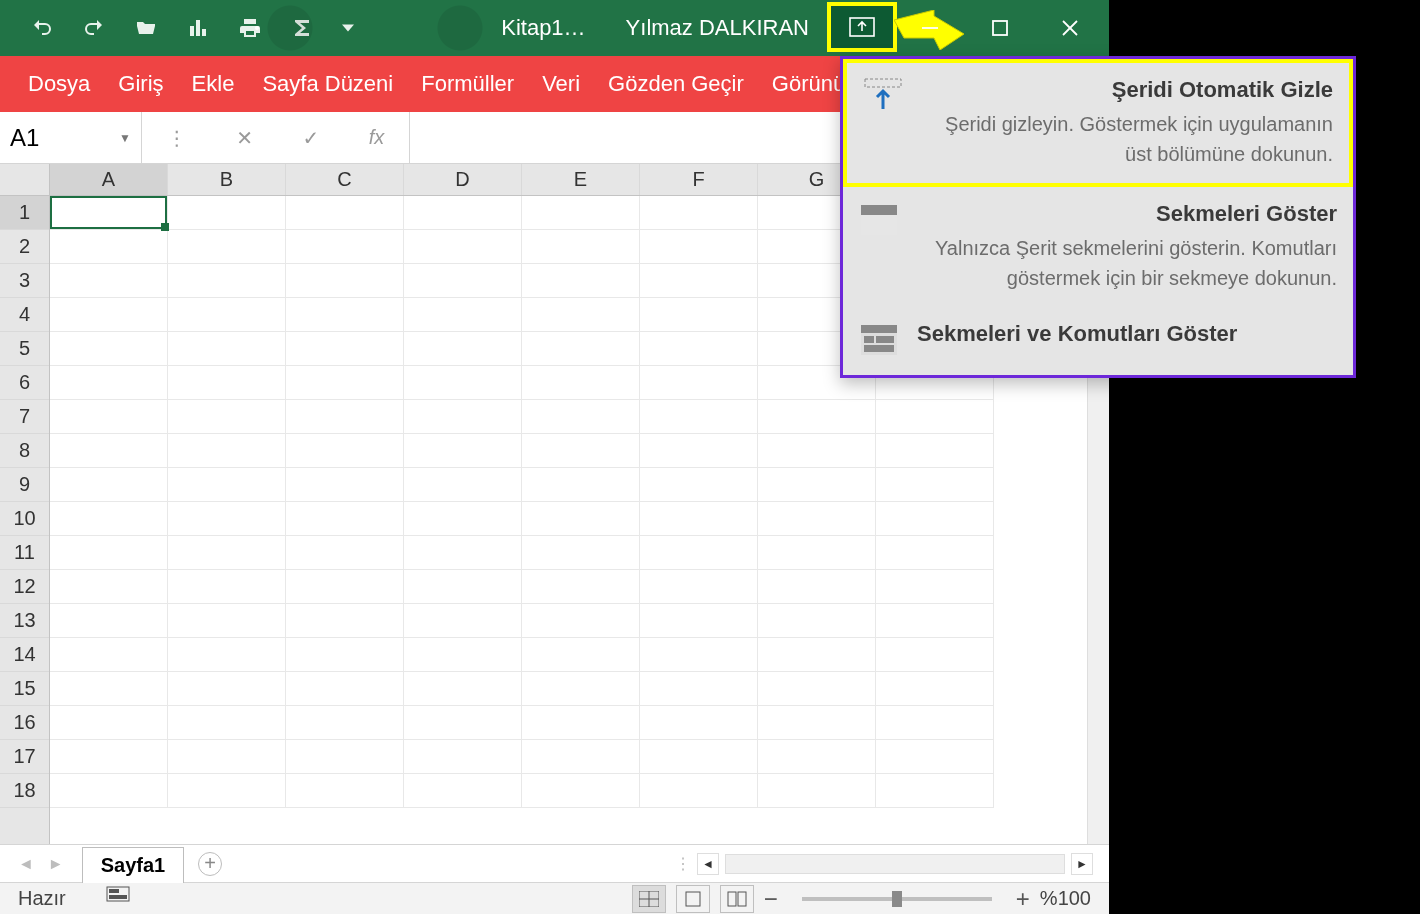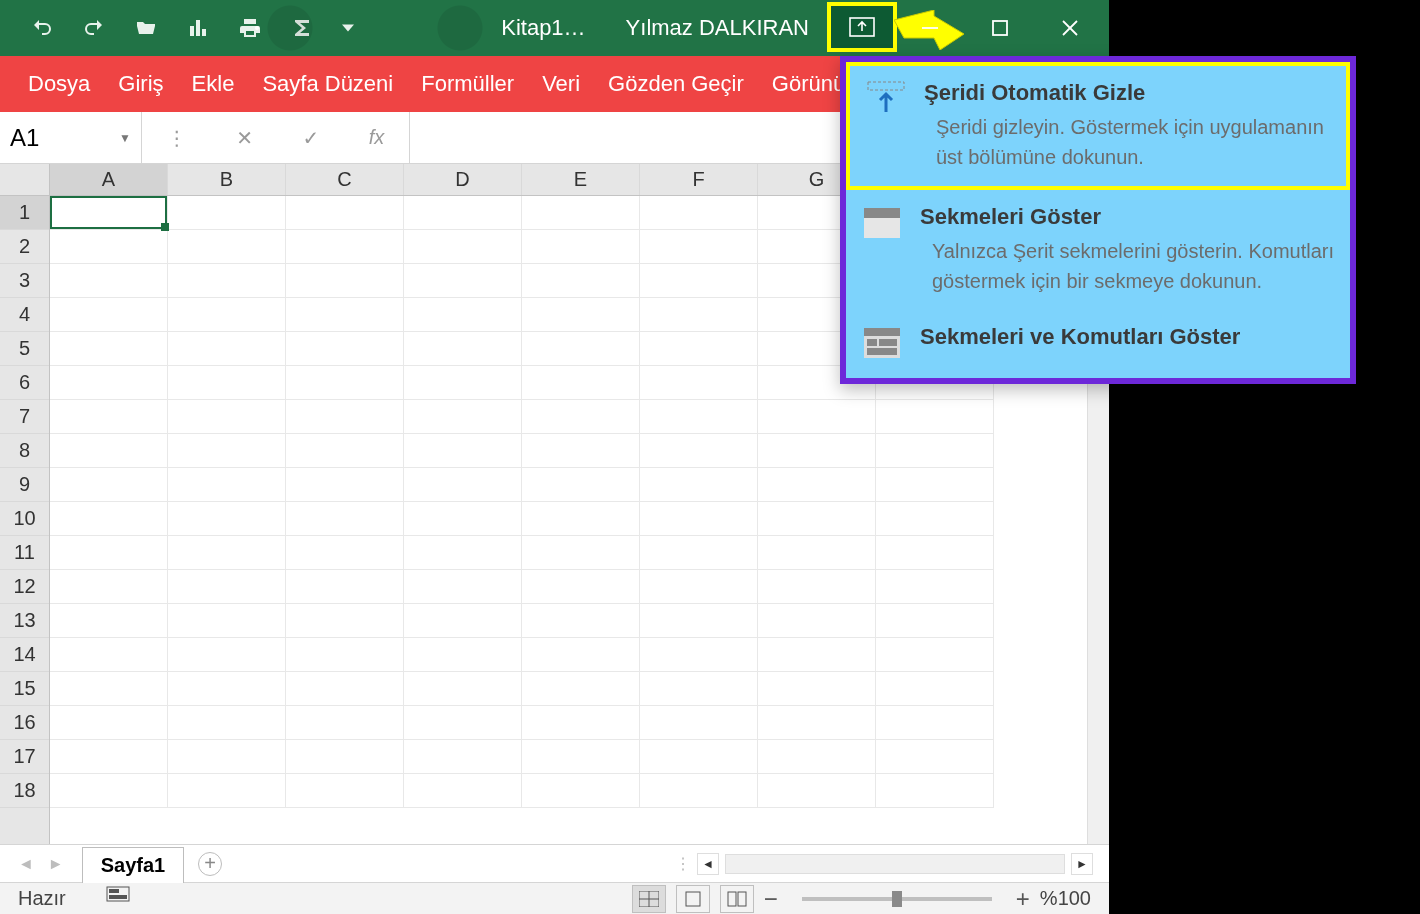--- a/index.html
+++ b/index.html
@@ -44,21 +44,21 @@
   .sheet-tab { padding: 6px 18px; font-size: 20px; font-weight: 600; border: 1px solid #bdbdbd; border-bottom: none; background: #fff; position: relative; top: 1px; }
   .add-sheet { margin-left: 14px; color: #888; font-size: 20px; border: 1px solid #bdbdbd; border-radius: 50%; width: 24px; height: 24px; display: flex; align-items: center; justify-content: center; }
   .hscroll { margin-left: auto; display: flex; align-items: center; padding-right: 16px; gap: 6px; }
   .hscroll .track { width: 340px; height: 20px; background: #f0f0f0; border: 1px solid #dedede; }
   .hscroll .arrow { width: 22px; height: 22px; border: 1px solid #dedede; display: flex; align-items: center; justify-content: center; background: #fff; font-size: 12px; color: #333; }
   .status-bar { height: 32px; background: #f3f3f3; border-top: 1px solid #d5d5d5; display: flex; align-items: center; padding: 0 18px; font-size: 20px; color: #444; }
   .status-bar .views { margin-left: auto; display: flex; gap: 10px; align-items: center; }
   .status-bar .vbtn { width: 34px; height: 28px; border: 1px solid #bfbfbf; display: flex; align-items: center; justify-content: center; }
   .status-bar .zoom-slider { width: 190px; height: 4px; background: #bfbfbf; position: relative; margin: 0 14px; }
   .status-bar .zoom-slider .thumb { position: absolute; left: 50%; top: -6px; width: 10px; height: 16px; background: #8a8a8a; transform: translateX(-50%); }
-  .dropdown-panel { position: absolute; left: 840px; top: 56px; width: 516px; background: #7dd3fc; border: 6px solid #6d28d9; box-shadow: 0 6px 16px rgba(0,0,0,.25); z-index: 20; }
+  .dropdown-panel { position: absolute; left: 840px; top: 56px; width: 516px; background: #e5e5e5; border: 3px solid #6d28d9; box-shadow: 0 6px 16px rgba(0,0,0,.25); z-index: 20; text-align: right; }
   .dropdown-panel .option { display: flex; padding: 14px 16px; gap: 18px; }
   .dropdown-panel .option.first { border: 4px solid #ffff00; }
   .dropdown-panel .opt-icon { width: 40px; height: 40px; flex-shrink: 0; }
   .dropdown-panel .opt-title { font-size: 22px; font-weight: 700; color: #3a3a3a; margin-bottom: 6px; }
   .dropdown-panel .opt-desc { font-size: 20px; color: #6c6c6c; line-height: 1.5; margin-left: 12px; }
   .title-bg-texture { position:absolute; inset:0; pointer-events:none; opacity:.08; background:
     radial-gradient(circle at 290px 28px,#000 22px,transparent 23px),
     radial-gradient(circle at 460px 28px,#000 22px,transparent 23px); }
 </style>
 </head>

